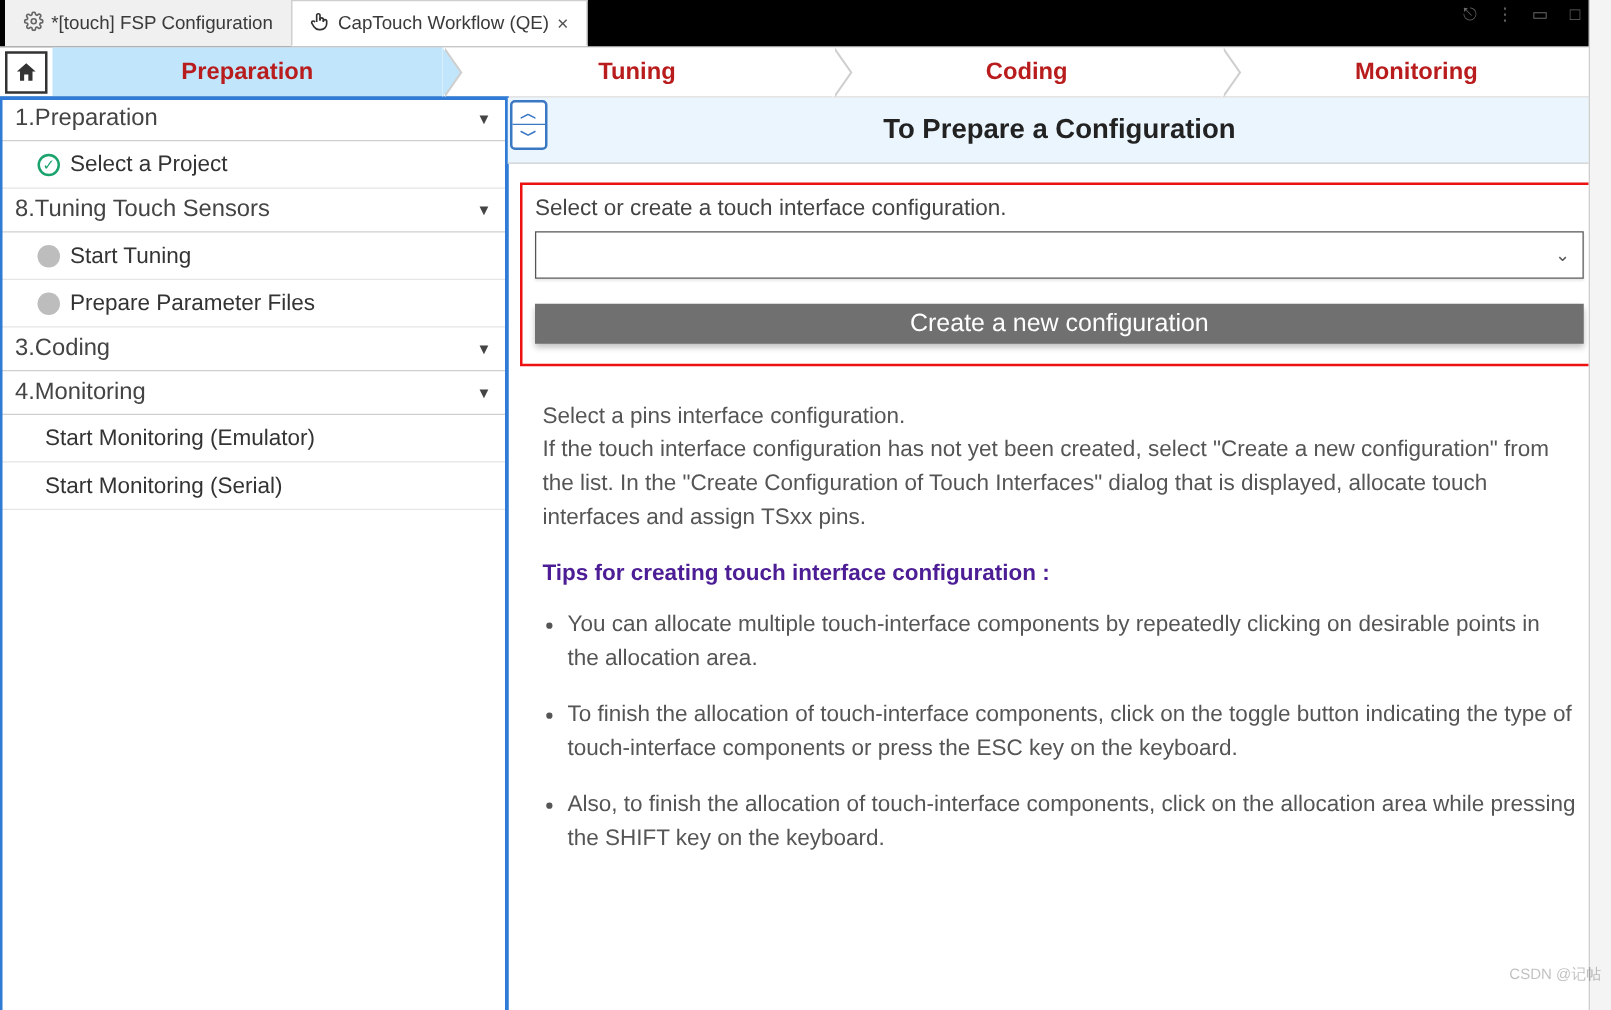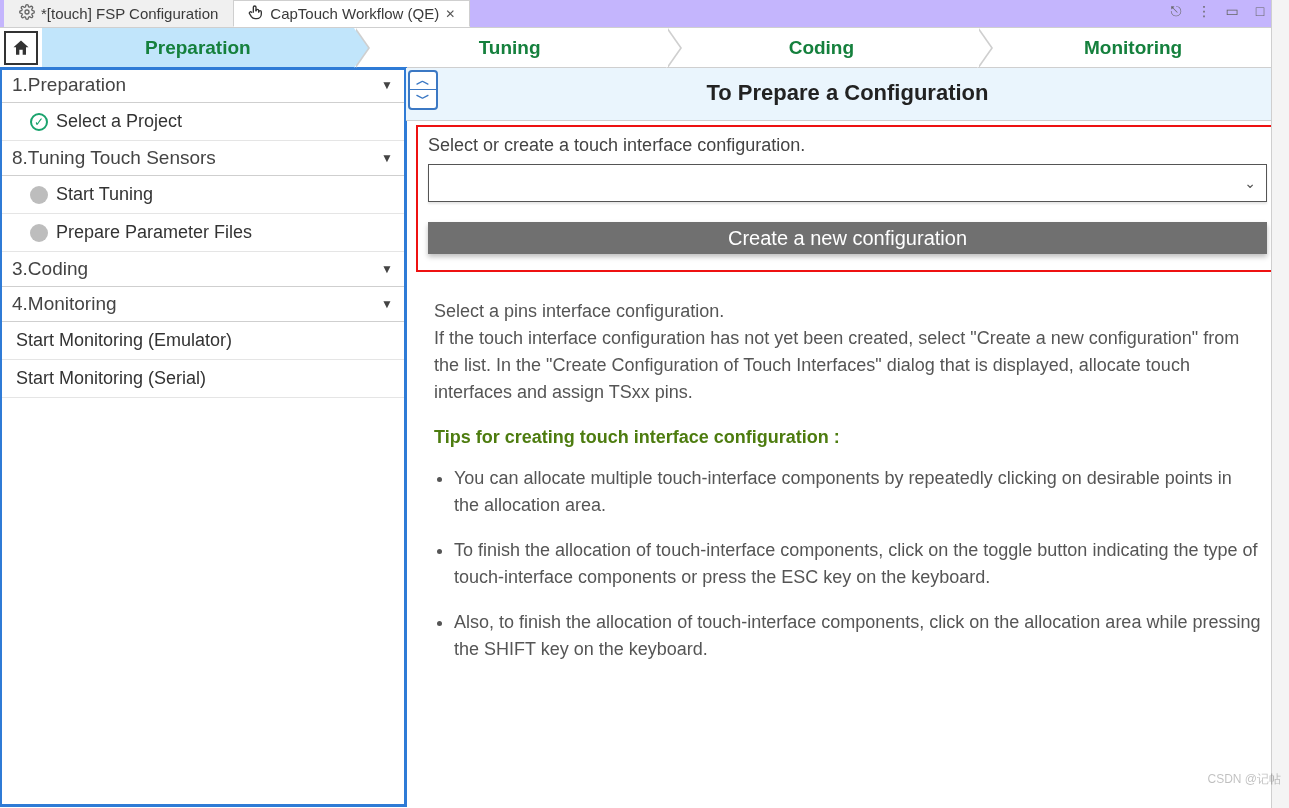--- a/index.html
+++ b/index.html
@@ -1,69 +1,69 @@
 <!DOCTYPE html>
 <html><head>
 <meta charset="utf-8">
 <style>
 * { box-sizing: border-box; margin: 0; padding: 0; }
 body { font-family: "Segoe UI", Arial, sans-serif; font-size: 14px; background: #fff; color: #3a3a3a; }
 .app { width: 1289px; height: 808px; position: relative; overflow: hidden; }
 
 
-.tabbar { height: 28px; display: flex; align-items: stretch; background: #c4b5fd; border-bottom: 1px solid #cfcfcf; padding-left: 4px; }
+.tabbar { height: 38px; display: flex; align-items: stretch; background: #000000; border-bottom: 1px solid #cfcfcf; padding-left: 4px; }
 .tab { display: flex; align-items: center; padding: 0 14px; background: #f0f0f0; border: 1px solid transparent; gap: 6px; cursor: pointer; font-size: 15px; }
 .tab.active { background: #fff; border: 1px solid #cfcfcf; border-bottom: 1px solid #fff; }
 .tab .close { font-size: 12px; color: #555; }
 .gear-icon svg, .finger-icon svg { width: 16px; height: 16px; }
 
 
 .toolbar-right { position: absolute; right: 20px; top: 2px; display: flex; gap: 10px; align-items: center; }
 .toolbar-right .btn { width: 18px; height: 18px; display: flex; align-items: center; justify-content: center; cursor: pointer; color: #666; }
 
 
 .stagebar { height: 40px; display: flex; align-items: stretch; border-bottom: 1px solid #cfcfcf; background: #fff; position: relative; }
 .home-btn { width: 34px; height: 34px; margin: 3px 4px; border: 2px solid #333; display: flex; align-items: center; justify-content: center; cursor: pointer; }
-.stage { flex: 1; position: relative; display: flex; align-items: center; justify-content: center; font-size: 19px; font-weight: 600; color: #15803d; background: #fff; }
+.stage { flex: 1; position: relative; display: flex; align-items: center; justify-content: center; font-size: 19px; font-weight: 600; color: #b91c1c; background: #fff; }
 .stage::after { content: ""; position: absolute; right: -14px; top: 0; width: 0; height: 0; border-top: 20px solid transparent; border-bottom: 20px solid transparent; border-left: 14px solid #fff; z-index: 2; }
 .stage::before { content: ""; position: absolute; right: -16px; top: 0; width: 0; height: 0; border-top: 20px solid transparent; border-bottom: 20px solid transparent; border-left: 14px solid #cfcfcf; z-index: 1; }
 .stage.active { background: #c1e5fb; }
 .stage.active::after { border-left-color: #c1e5fb; }
 .stage:last-child::after, .stage:last-child::before { display: none; }
 
 
 .body { display: flex; height: calc(100% - 70px); }
 
 
 .sidebar { width: 406px; border-right: 1px solid #eab308; position: relative; outline: 3px solid #2f7bd6; outline-offset: -2px; }
 .section-header { display: flex; align-items: center; justify-content: space-between; padding: 6px 12px; font-size: 19px; color: #444; border-bottom: 1px solid #cfcfcf; cursor: pointer; }
 .section-header .caret { font-size: 12px; }
 .sidebar-item { display: flex; align-items: center; gap: 8px; padding: 8px 20px 8px 30px; font-size: 18px; color: #333; border-bottom: 1px solid #e5e5e5; cursor: pointer; }
-.sidebar-item.flat { padding-left: 16px; }
+.sidebar-item.flat { padding-left: 36px; }
 .bullet { width: 18px; height: 18px; border-radius: 50%; background: #bdbdbd; flex-shrink: 0; }
 .check { width: 18px; height: 18px; border-radius: 50%; border: 2px solid #1aa36d; display: flex; align-items: center; justify-content: center; color: #1aa36d; font-size: 12px; flex-shrink: 0; }
 .sidebar-item.selected { background: #c1e5fb; outline: 2px solid #e11; outline-offset: -1px; position: relative; }
 .red-arrow { position: absolute; right: -34px; top: 50%; transform: translateY(-50%); color: #e11; font-size: 26px; font-weight: bold; }
 
 
 .content { flex: 1; position: relative; padding: 0; overflow: hidden; }
 .panel-header { background: #eaf5fd; border-bottom: 1px solid #cfcfcf; padding: 12px 0 14px 0; text-align: center; font-size: 22px; font-weight: 700; color: #222; position: relative; }
 .updown { position: absolute; left: 2px; top: 2px; width: 30px; border: 2px solid #3b78c4; border-radius: 4px; background: #fff; }
 .updown div { height: 18px; display: flex; align-items: center; justify-content: center; font-size: 14px; cursor: pointer; color: #3b78c4; }
 .updown div:first-child { border-bottom: 1px solid #3b78c4; }
 
-.redbox { margin: 4px 10px 10px 10px; border: 2px solid #e11; padding: 8px 10px 16px 10px; }
+.redbox { margin: 15px 10px 10px 10px; border: 2px solid #e11; padding: 8px 10px 16px 10px; }
 .instr { font-size: 18px; color: #444; margin-bottom: 8px; }
 .dropdown { width: 100%; height: 38px; border: 1px solid #555; display: flex; align-items: center; justify-content: flex-end; padding: 0 10px; cursor: pointer; margin-bottom: 20px; box-shadow: 0 2px 2px rgba(0,0,0,.1); }
 .dropdown .chev { color: #555; font-size: 14px; }
 .create-btn { width: 100%; height: 32px; background: #707070; color: #fff; border: none; font-size: 20px; cursor: pointer; box-shadow: 0 3px 5px rgba(0,0,0,.25); }
 
 .desc { padding: 16px 28px 0 28px; font-size: 18px; color: #555; line-height: 1.5; }
 .desc p { margin-bottom: 18px; }
-.tips-title { color: #4d7c0f; font-weight: 600; font-size: 18px; margin-bottom: 14px; }
+.tips-title { color: #4c1d95; font-weight: 600; font-size: 18px; margin-bottom: 14px; }
 .desc ul { padding-left: 20px; }
 .desc li { margin-bottom: 18px; }
 
 .scrollbar { position: absolute; right: 2px; top: 0; width: 16px; height: 100%; background: #f2f2f2; }
 .scrollbar .thumb { position: absolute; right: 2px; width: 12px; background: #c4c4c4; border-radius: 2px; }
 .scrollbar .arrow { position: absolute; width: 16px; height: 16px; display: flex; align-items: center; justify-content: center; font-size: 10px; color: #666; cursor: pointer; }
 
 .watermark { position: absolute; right: 8px; bottom: 20px; font-size: 12px; color: rgba(0,0,0,.25); }
 
 .right-strip { position: absolute; right: 0; top: 0; width: 18px; height: 100%; background: #f4f4f4; border-left: 1px solid #cfcfcf; }

